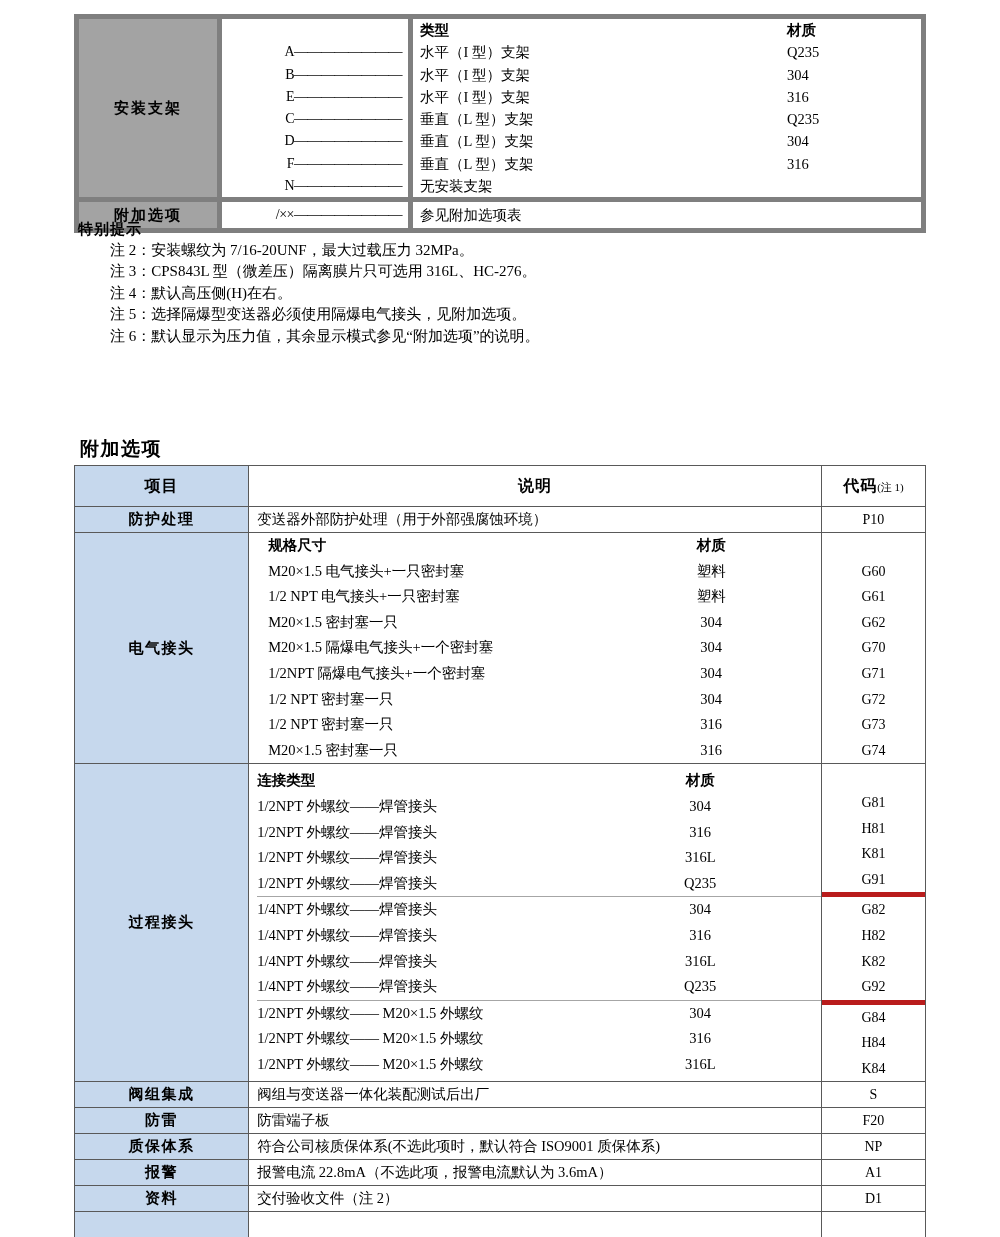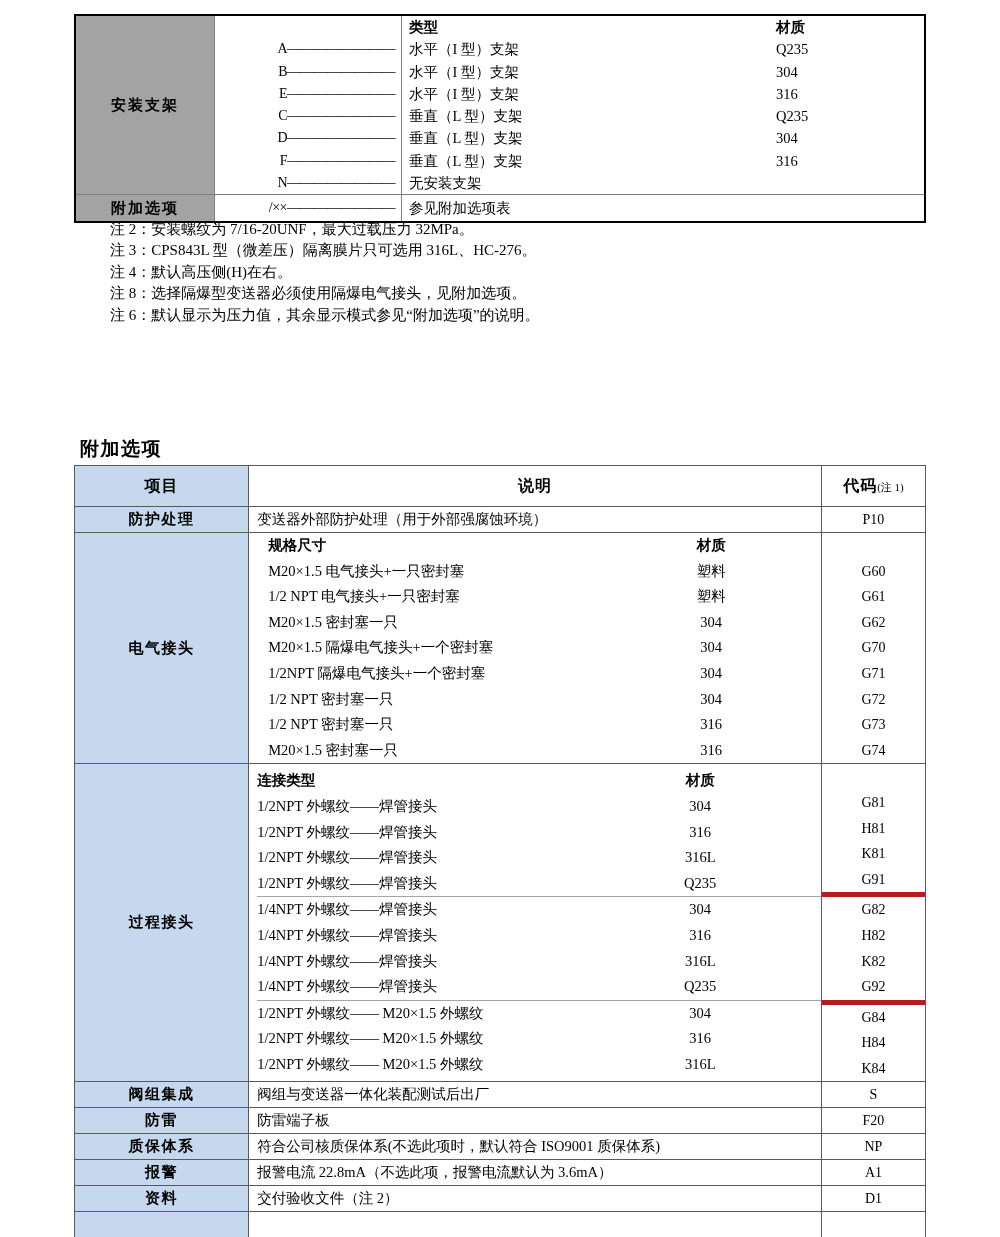--- a/index.html
+++ b/index.html
@@ -21,21 +21,21 @@
     position: absolute;
     box-sizing: border-box;
   }
   table {
     border-collapse: collapse;
     table-layout: fixed;
     width: 100%;
     font-size: 14.5px;
   }
   td {
-    border: 1px solid #fca5a5;
+    border: 5px solid #fca5a5;
     padding: 0;
     vertical-align: middle;
     background: #ffffff;
   }
   .hdr-cell {
     background: #c6d8ed;
     text-align: center;
     font-weight: bold;
     letter-spacing: 1px;
   }
@@ -259,24 +259,25 @@
         </td>
         <td class="t1-desc">
           <span class="desc-line">参见附加选项表</span>
         </td>
       </tr>
     </tbody>
   </table>
 </div>
 
 <div id="notes">
+  <div class="notes-title">特别提示</div>
   <span class="note-row">注 2：安装螺纹为 7/16-20UNF，最大过载压力 32MPa。</span>
   <span class="note-row">注 3：CPS843L 型（微差压）隔离膜片只可选用 316L、HC-276。</span>
   <span class="note-row">注 4：默认高压侧(H)在右。</span>
-  <span class="note-row">注 8：选择隔爆型变送器必须使用隔爆电气接头，见附加选项。</span>
+  <span class="note-row">注 5：选择隔爆型变送器必须使用隔爆电气接头，见附加选项。</span>
   <span class="note-row">注 6：默认显示为压力值，其余显示模式参见“附加选项”的说明。</span>
 </div>
 
 <div id="opt-heading">附加选项</div>
 
 <div class="sheet" id="opt-table-wrap">
   <table>
     <colgroup>
       <col class="c-item">
         <col class="c-desc">

